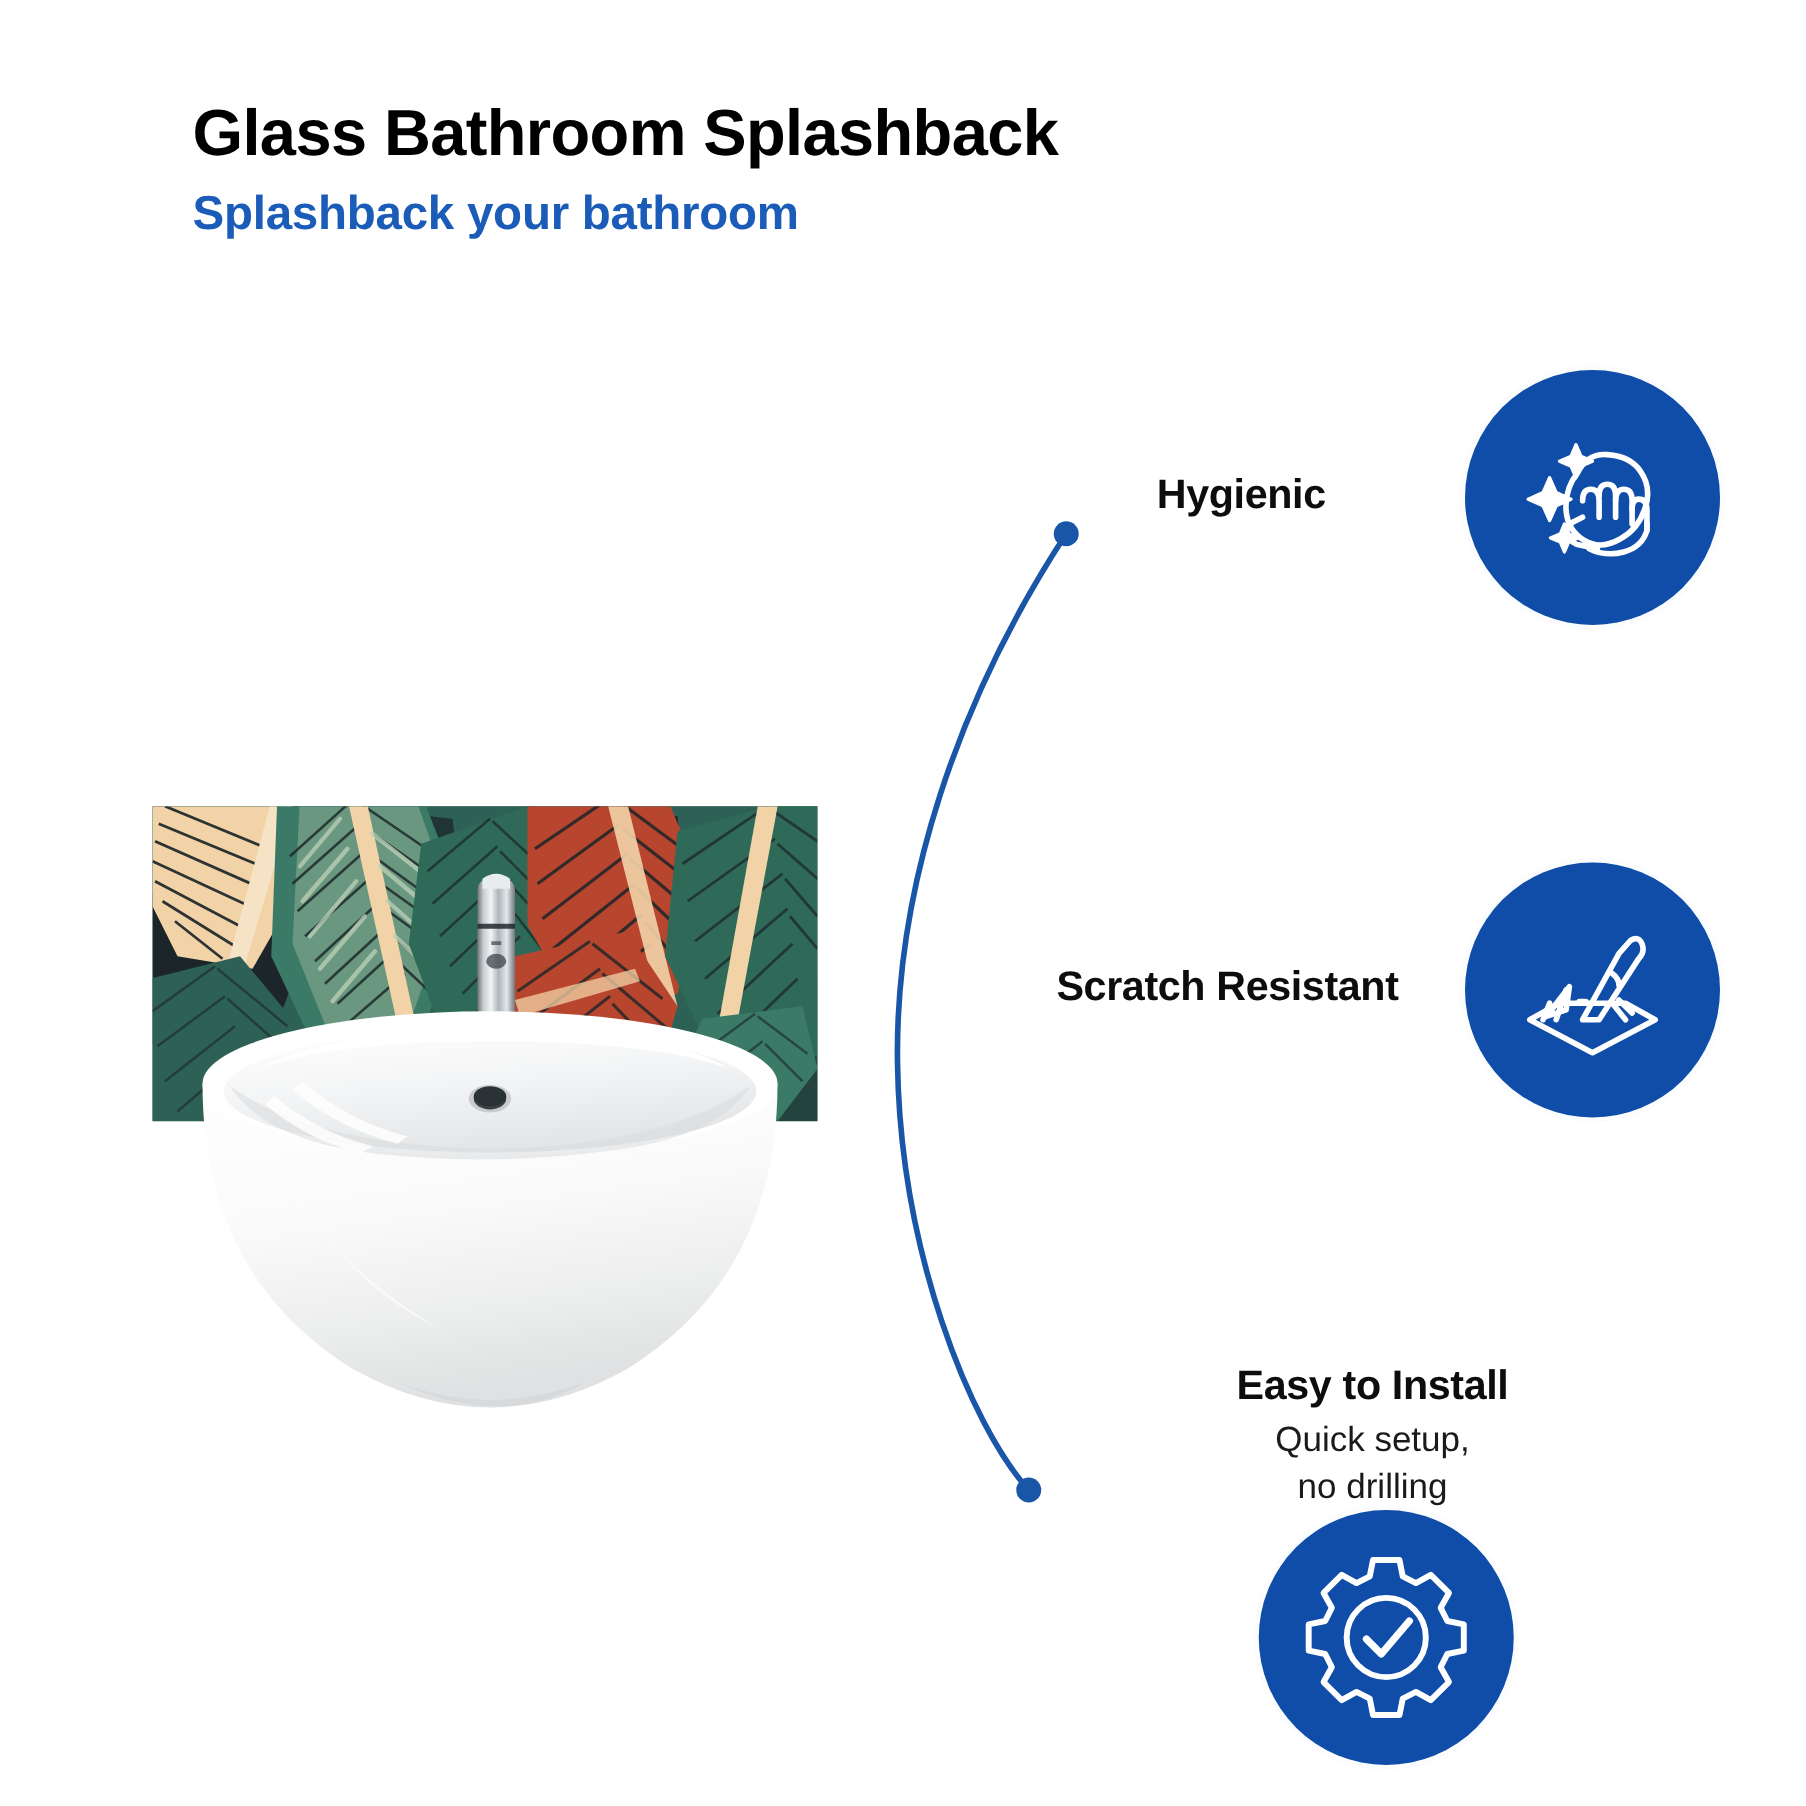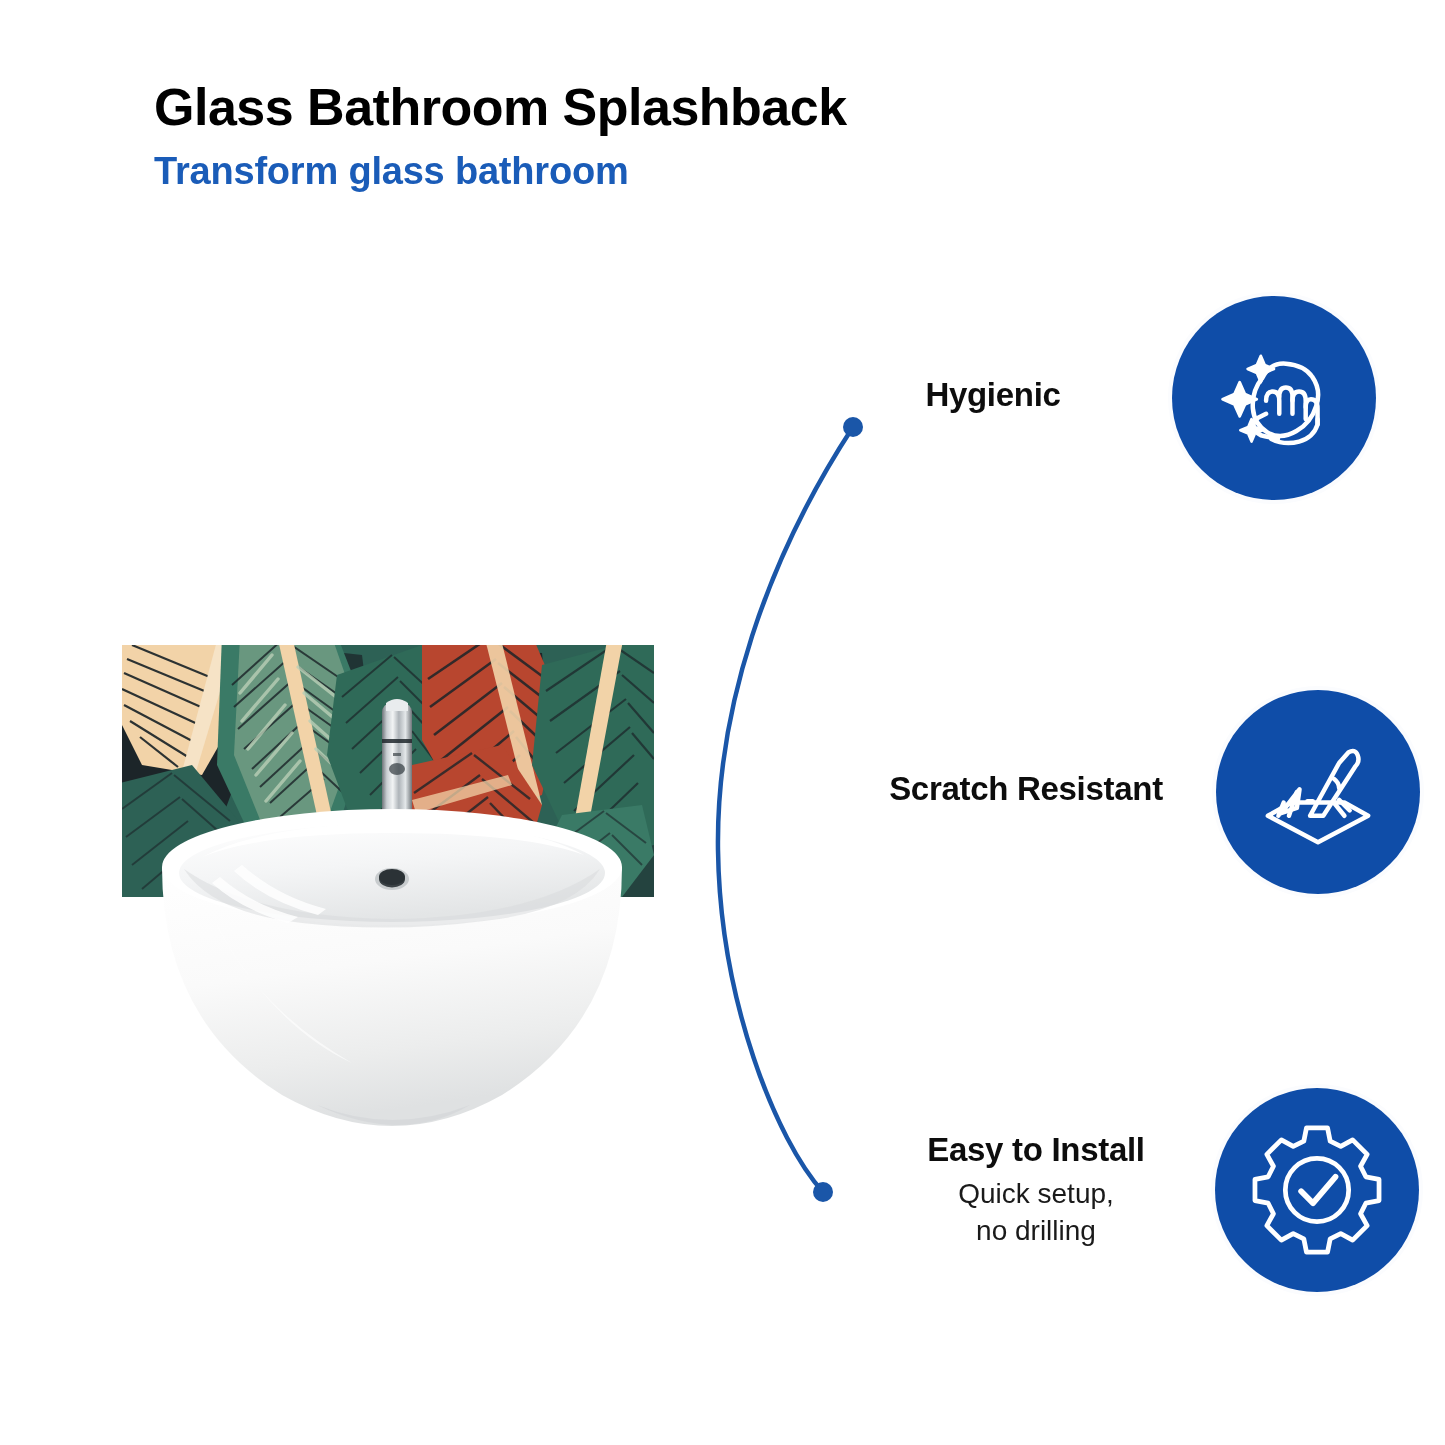--- a/index.html
+++ b/index.html
@@ -135,31 +135,31 @@
     justify-content: center;
     flex: 0 0 auto;
   }
   .icon-badge svg {
     width: 132px;
     height: 132px;
     display: block;
   }
 
   #feature-hygienic      { left: 800px; top: 296px; }
-  #feature-scratch       { left: 844px; top: 690px; gap: 22px; }
-  #feature-install       { left: 843px; top: 1088px; }
+  #feature-scratch       { left: 800px; top: 690px; gap: 22px; }
+  #feature-install       { left: 803px; top: 1088px; flex-direction: column; }
 </style>
 </head>
 <body>
 
 <div class="page">
 
   <div class="header">
     <h1 class="title">Glass Bathroom Splashback</h1>
-    <h2 class="subtitle">Transform glass bathroom</h2>
+    <h2 class="subtitle">Splashback your bathroom</h2>
   </div>
 
   <div class="product">
 
     <div class="splashback">
       <svg viewBox="0 0 532 252" preserveAspectRatio="none">
         <defs>
           <clipPath id="panelClip">
               <rect x="0" y="0" width="532" height="252"></rect>
             </clipPath>

